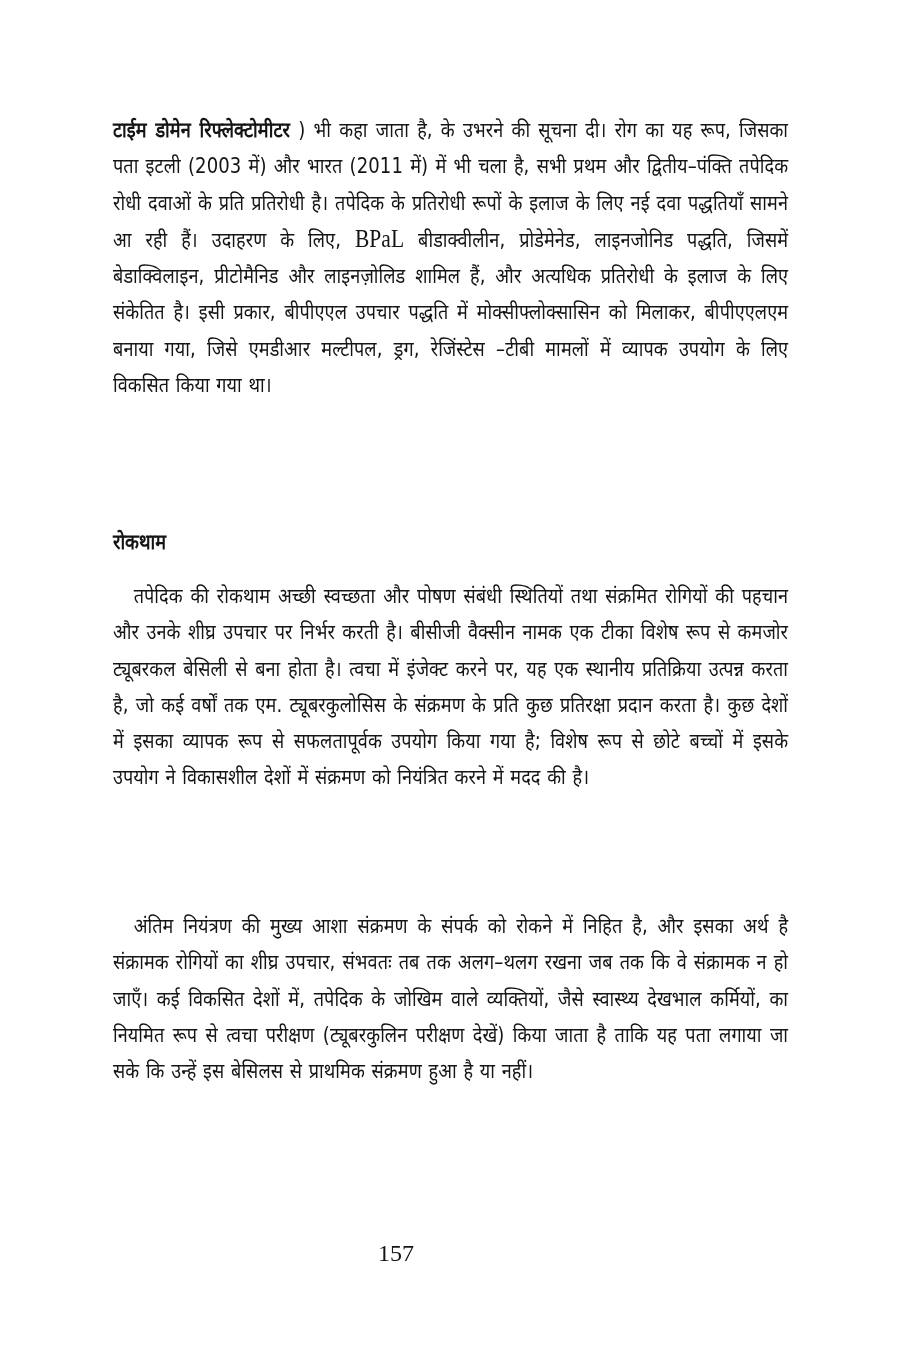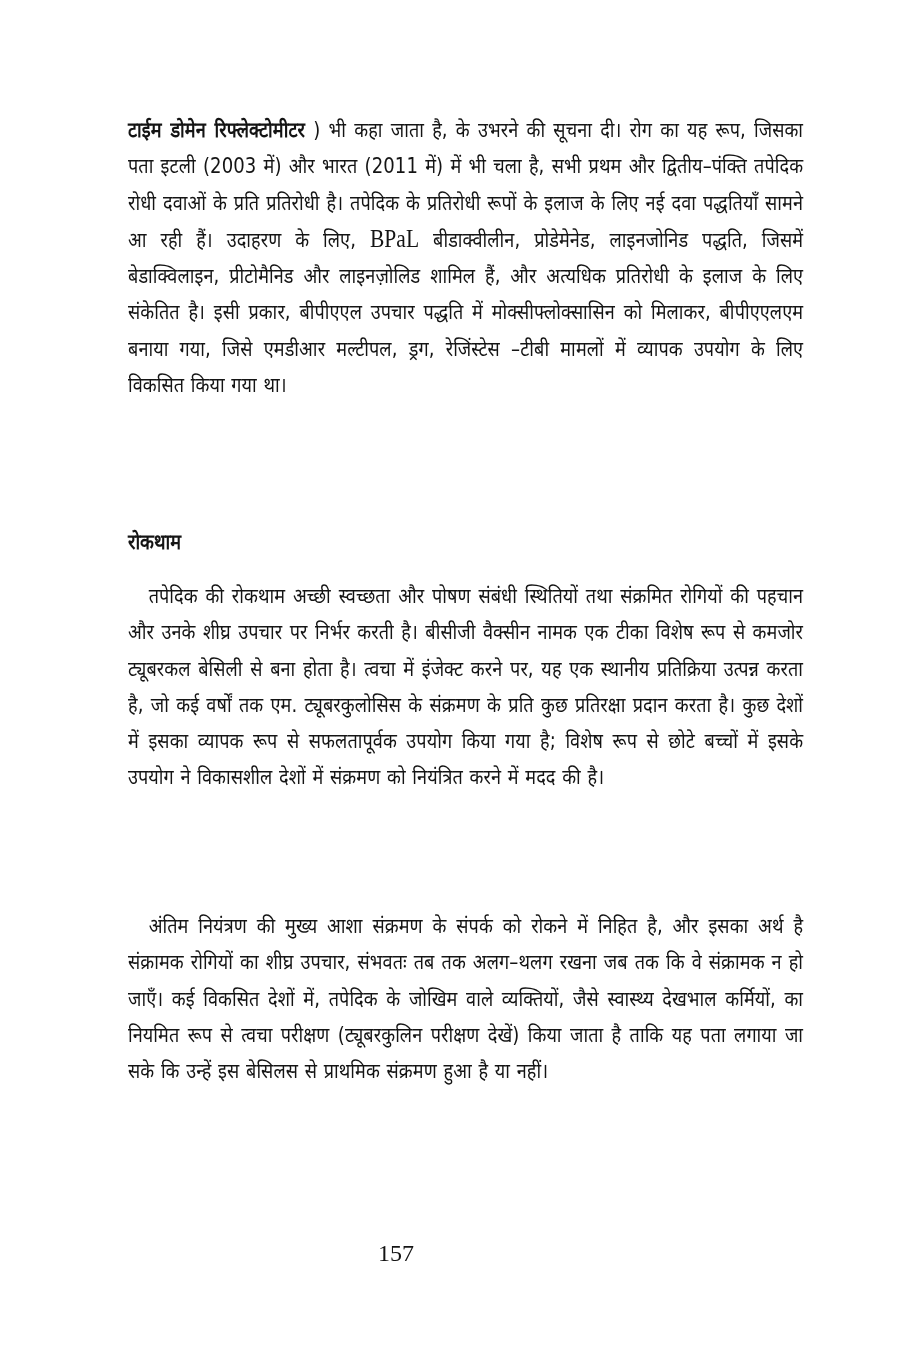--- a/index.html
+++ b/index.html
@@ -10,21 +10,21 @@
   body {
     width: 900px;
     height: 1350px;
     position: relative;
     overflow: hidden;
     color: #141414;
     font-family: "DejaVu Sans", "Liberation Sans", sans-serif;
   }
   .page-body {
     position: absolute;
-    left: 128px;
+    left: 113px;
     top: 112px;
     width: 675px;
   }
   .para {
     margin: 0;
     font-size: 21px;
     line-height: 36.3px;
     text-align: justify;
     text-align-last: left;
     letter-spacing: 0.1px;

